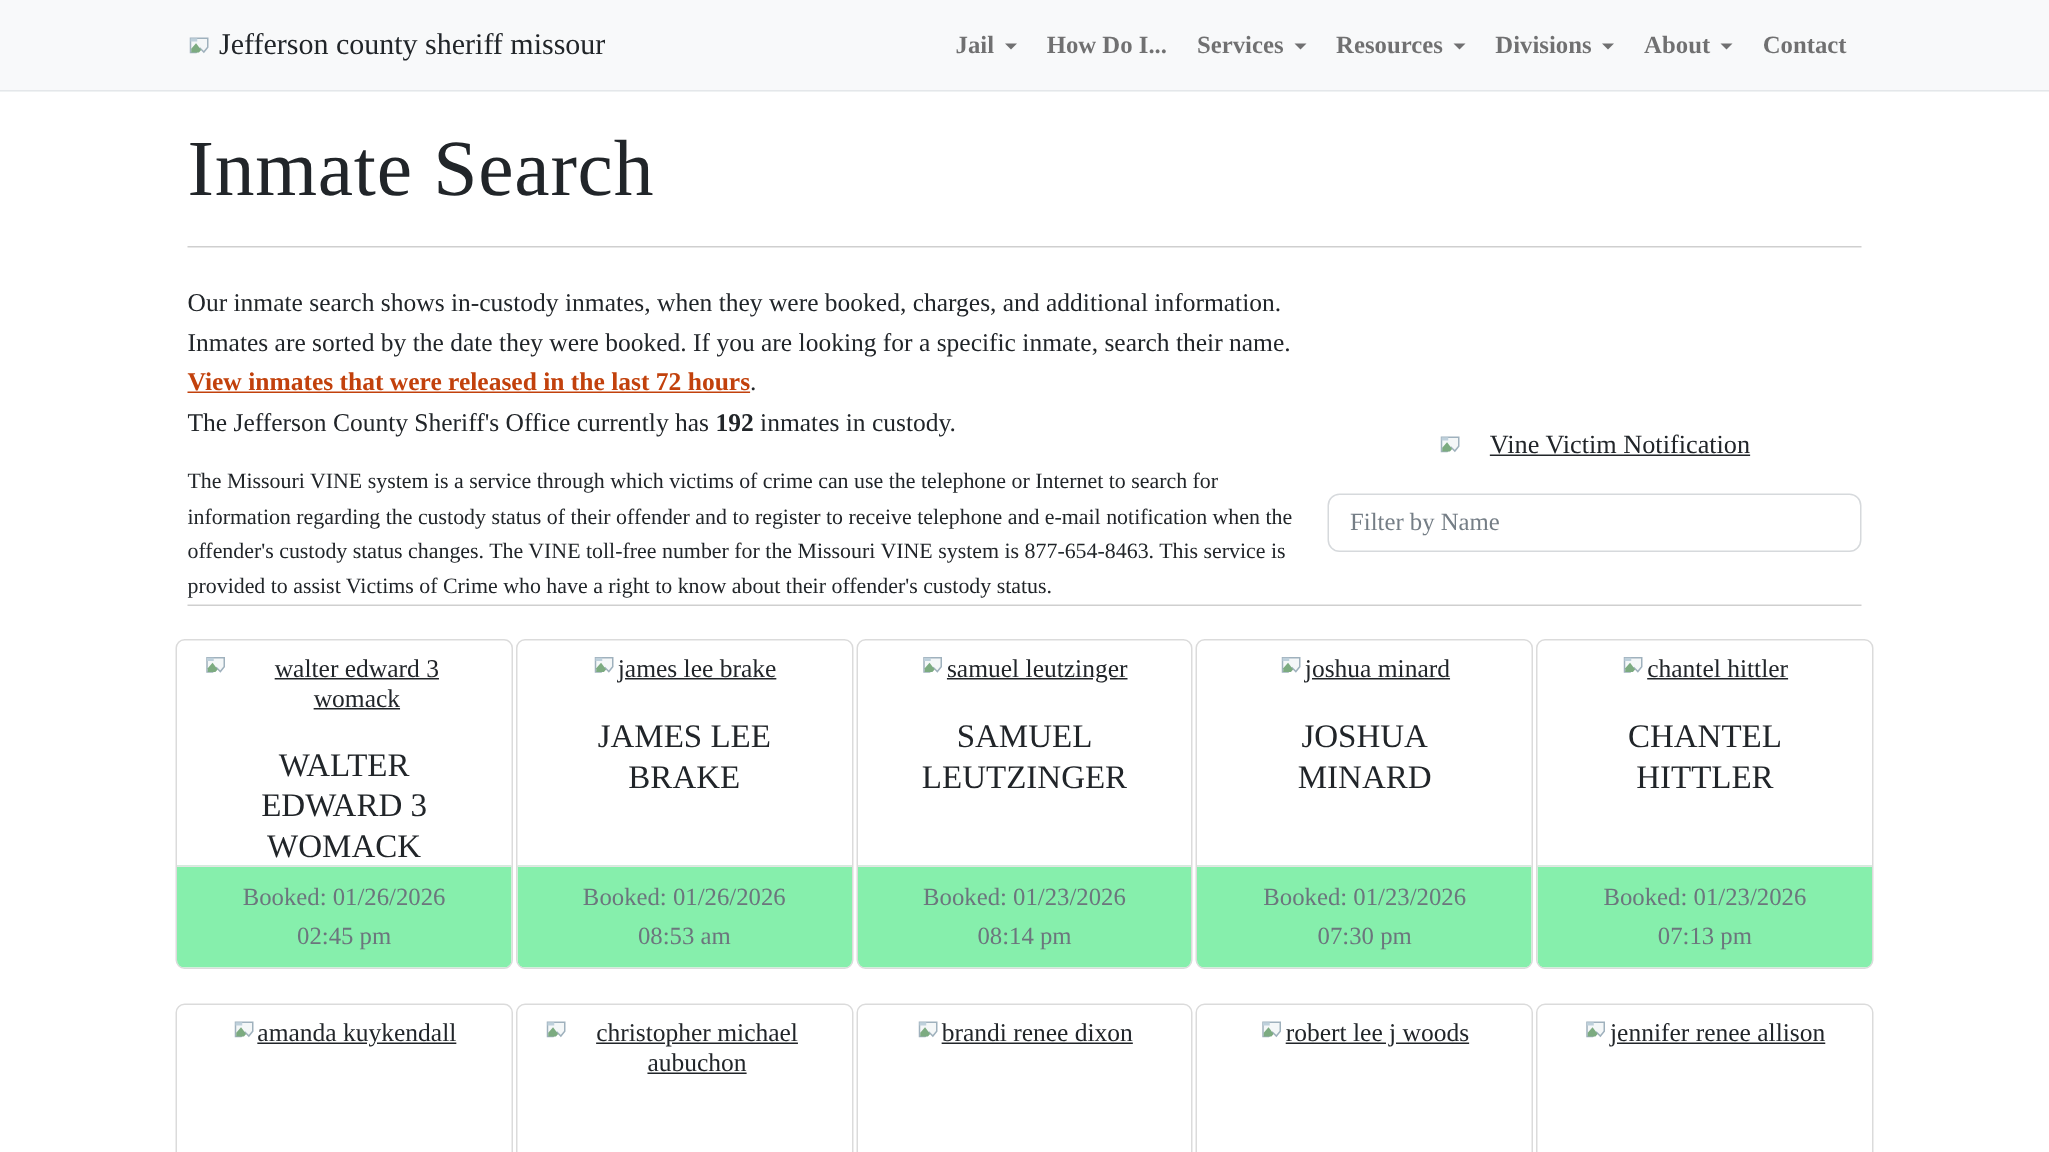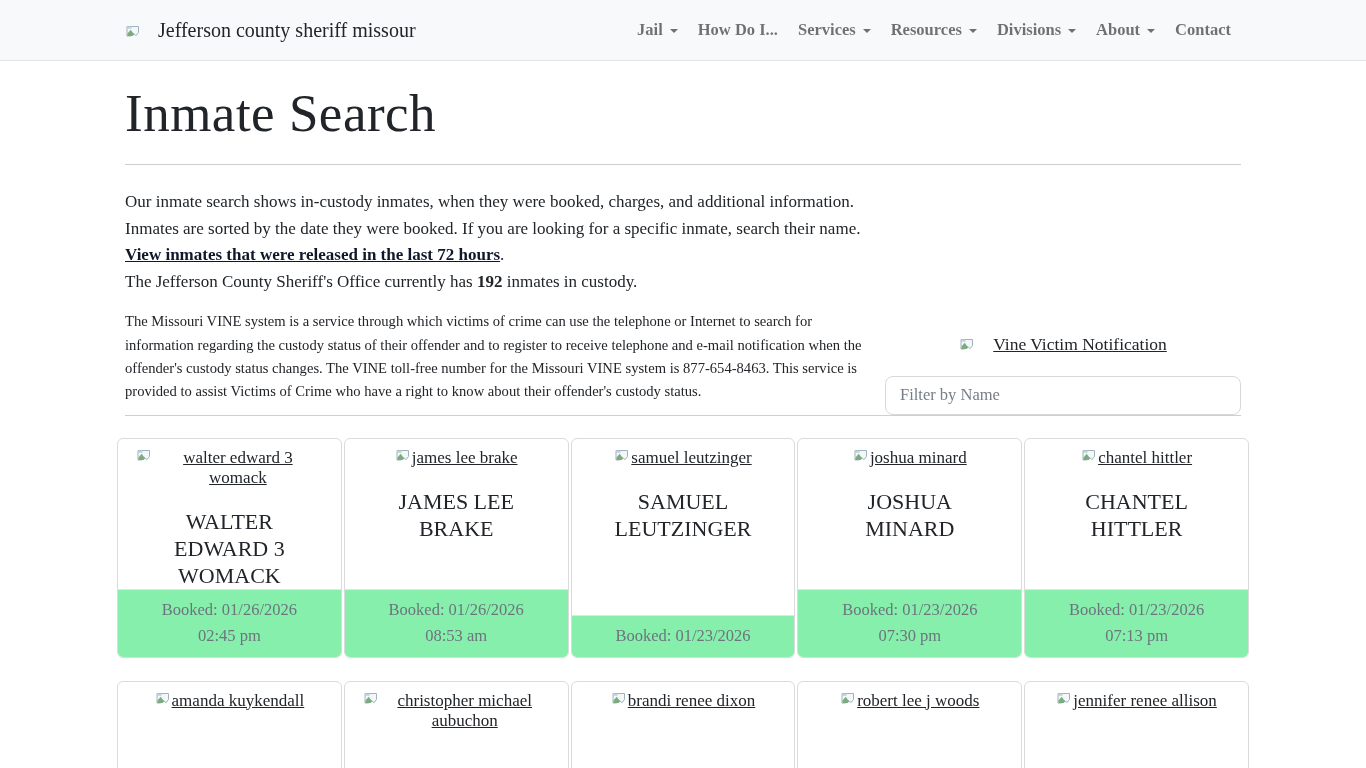--- a/index.html
+++ b/index.html
@@ -7,43 +7,43 @@
   body {
     width: 1366px; height: 768px; overflow: hidden;
     background: #ffffff; color: #212529;
     font-family: "Liberation Serif", "DejaVu Serif", serif;
   }
   a { color: #212529; }
 
   
   .navbar { background: #f8f9fa; border-bottom: 1px solid #e4e7ea; height: 61px; }
   .nav-inner { width: 1116px; margin: 0 auto; height: 100%; display: flex; align-items: center; justify-content: space-between; }
-  .brand { display: flex; align-items: center; gap: 17px; font-size: 20px; color: #212529; text-decoration: none; }
+  .brand { display: flex; align-items: center; gap: 5px; font-size: 20px; color: #212529; text-decoration: none; }
   .nav-items { display: flex; align-items: center; font-weight: bold; }
   .nav-link { display: flex; align-items: center; padding: 8px 10px; font-size: 16.5px; color: rgba(0,0,0,.55); text-decoration: none; cursor: pointer; }
   .caret { margin-left: 7px; width: 0; height: 0; border-top: 4.5px solid rgba(0,0,0,.55); border-left: 4.5px solid transparent; border-right: 4.5px solid transparent; margin-top: 2px; }
 
   
   .container { width: 1116px; margin: 0 auto; }
   h1.page-title { font-size: 53px; font-weight: 400; margin: 22px 0 21px 0; letter-spacing: 0.5px; }
   hr.rule { border: 0; border-top: 1px solid #cfcfcf; margin: 0; }
 
   
   .main-row { display: flex; margin-top: 24px; }
   .col-left { width: 742px; }
   .col-right { width: 356px; margin-left: auto; padding-top: 97px; }
 
   .intro-p { font-size: 17px; line-height: 26.6px; margin: 0; }
   .released-line { margin: 0; font-size: 17px; line-height: 26.6px; }
-  .released-link { font-weight: 700; text-decoration: underline; color: #0f172a; margin-top: 22px; }
+  .released-link { font-weight: 700; text-decoration: underline; color: #c2410c; margin-top: 22px; }
   .custody-line { margin: 0; font-size: 17px; line-height: 26.6px; }
   .vine-p { font-size: 14.6px; line-height: 23.2px; margin: 15px 0 0 0; }
 
   .vine-wrap { text-align: center; }
-  .vine-link { font-size: 17.5px; color: #212529; text-decoration: underline; display: inline-flex; align-items: center; gap: 18px; margin-top: 48px; }
+  .vine-link { font-size: 17.5px; color: #212529; text-decoration: underline; display: inline-flex; align-items: center; gap: 18px; }
   .filter-input {
     margin-top: 19px; width: 356px; height: 39px;
     border: 1px solid #d6d9dc; border-radius: 8px;
     padding: 6px 14px; font-size: 16.5px;
     font-family: "Liberation Serif", "DejaVu Serif", serif;
     color: #a21caf; background: #fff; outline: none;
   }
   .filter-input::placeholder { color: #757e86; }
 
   .rule2 { margin-top: 29px; }
@@ -191,20 +191,21 @@
                 <path d="M2 2.5h11.5v6l-2.6 3.2L8.4 9.2 5.8 12H2z" fill="#f4f7f8" stroke="#9fb1bd" stroke-width="1"></path>
                 <path d="M2.5 9.5l3.2-3.7 3.4 4.6-1.5 1.6H2.5z" fill="#7cab80"></path>
                 <path d="M2 2.5h4.5v2.2H2z" fill="#bed0db"></path>
               </svg></span>
             <span class="alt-text">samuel leutzinger</span>
           </a>
         <div class="card-name"><a>SAMUEL LEUTZINGER</a></div>
       </div>
       <div class="card-footer">
           <span>Booked: 01/23/2026</span>
+          <span>08:14 pm</span>
         </div>
     </div>
 
     <div class="card">
       <div class="card-body">
         <a class="mug-link">
             <span class="broken-icon"><svg width="16" height="16" viewBox="0 0 16 16">
                 <path d="M2 2.5h11.5v6l-2.6 3.2L8.4 9.2 5.8 12H2z" fill="#f4f7f8" stroke="#9fb1bd" stroke-width="1"></path>
                 <path d="M2.5 9.5l3.2-3.7 3.4 4.6-1.5 1.6H2.5z" fill="#7cab80"></path>
                 <path d="M2 2.5h4.5v2.2H2z" fill="#bed0db"></path>

